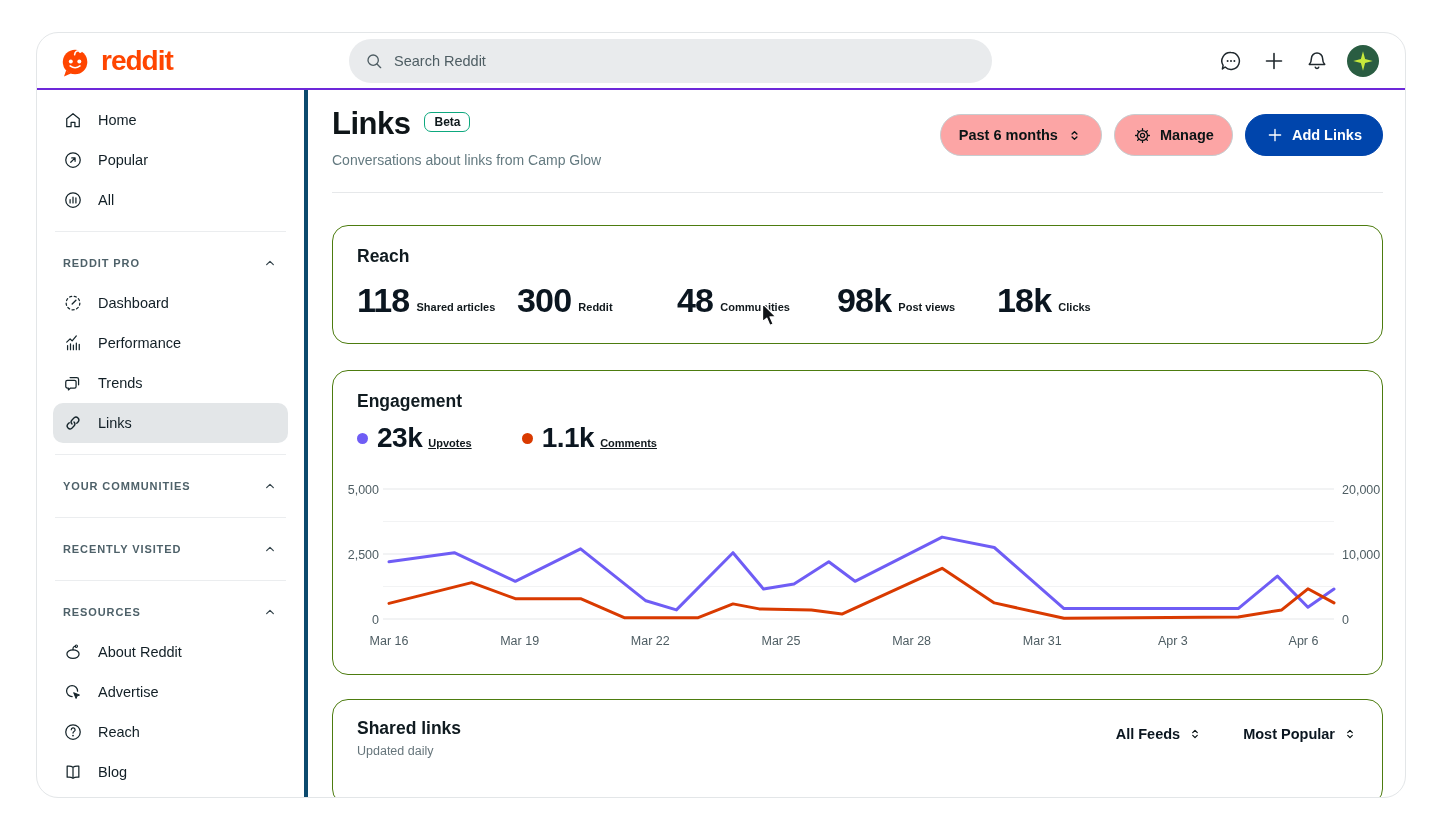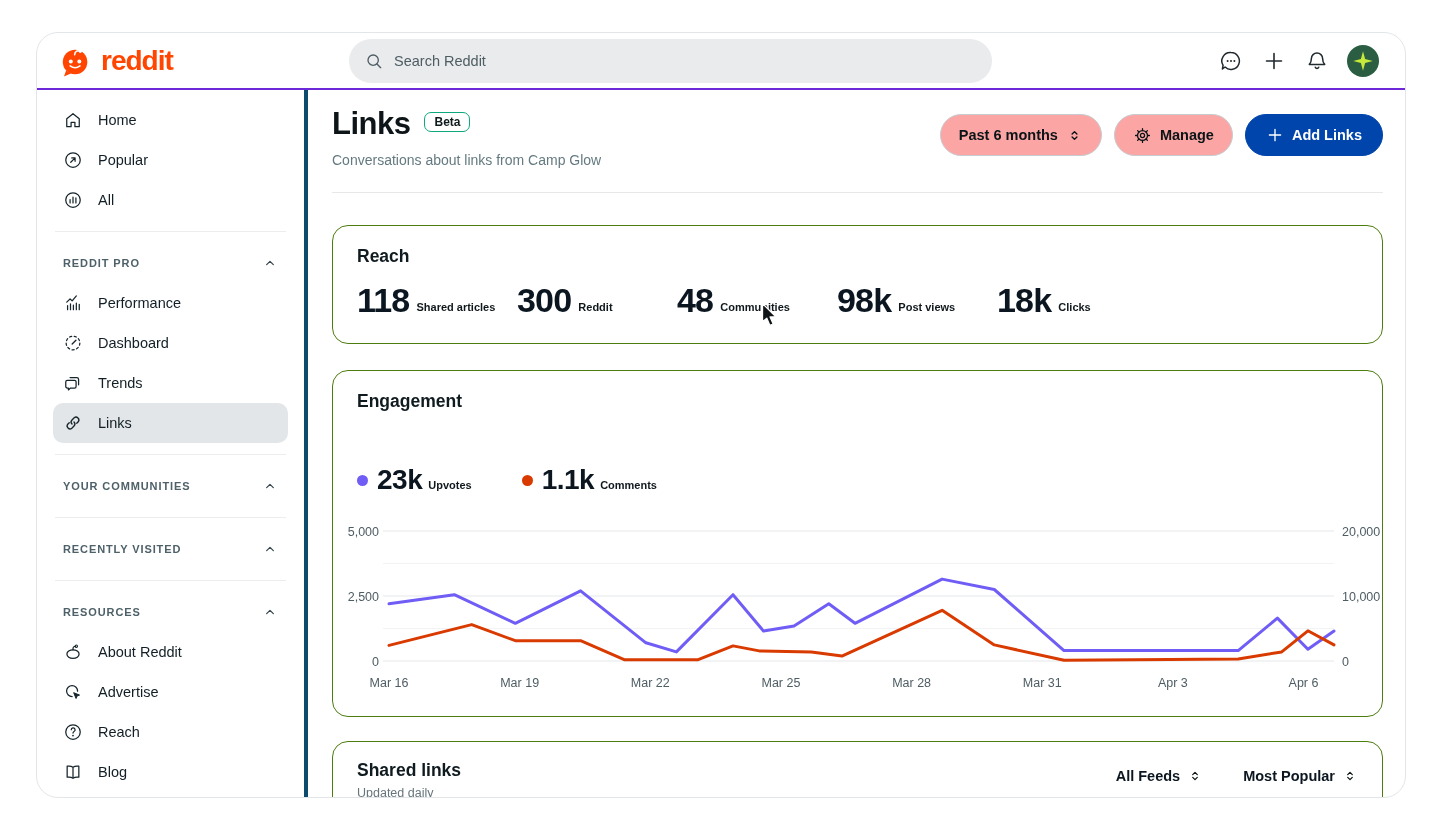--- a/index.html
+++ b/index.html
@@ -53,24 +53,24 @@
   .card h2 { margin:0; font-size:17.5px; font-weight:700; color:#101B20; }
 
   .reach { margin-top:32px; padding:20px 24px 26px 24px; }
   .stats { display:flex; margin-top:16px; }
   .stat { width:160px; flex:0 0 auto; display:flex; align-items:flex-end; }
   .stat .num { font-size:34px; font-weight:800; color:#0B1620; letter-spacing:-0.8px; line-height:1; }
   .stat .lab { font-size:11px; font-weight:700; color:#10181C; margin-left:7px; padding-bottom:4px; white-space:nowrap; }
 
   .engagement { margin-top:26px; padding:20px 24px 16px 24px; }
   .legend { display:flex; gap:50px; margin-top:12px; }
-  .legend-item { display:flex; align-items:center;margin-top:42px; }
+  .legend-item { display:flex; align-items:center; }
   .legend-dot { width:11px; height:11px; border-radius:50%; margin-right:9px; }
   .legend-val { font-size:28px; font-weight:800; color:#0B1620; letter-spacing:-0.5px; line-height:1; }
-  .legend-lab { font-size:11px; font-weight:700; color:#10181C; margin-left:6px; align-self:flex-end; padding-bottom:3px; }
+  .legend-lab { font-size:11px; font-weight:700; color:#10181C; margin-left:6px; align-self:flex-end; padding-bottom:3px;text-decoration:underline; }
   .chart-wrap { margin:26px -24px 0 -24px; }
   .axis-label { font-size:12.5px; fill:#4E5D63; font-family:"Liberation Sans",sans-serif; }
 
   .shared { margin-top:24px; padding:18px 24px 46px 24px; display:flex; justify-content:space-between; align-items:flex-start; }
   .shared p { margin:5px 0 0 0; font-size:12.5px; color:#66757B; }
   .shared-controls { display:flex; gap:40px; align-items:center; margin-top:8px; }
   .drop { display:flex; align-items:center; gap:7px; background:none; border:none; padding:0;
           font-family:inherit; font-size:14.5px; font-weight:700; color:#0B1620; cursor:pointer; }
 
   .cursor { position:absolute; left:761px; top:302px; pointer-events:none; z-index:50; }
@@ -157,31 +157,31 @@
       <div class="side-div"></div>
 
       <div class="side-sec">
         <span>REDDIT PRO</span>
         <svg width="16" height="16" viewBox="0 0 24 24">
           <path d="M7 14.5l5-5 5 5" fill="none" stroke="#33434A" stroke-width="1.8" stroke-linecap="round" stroke-linejoin="round"></path>
         </svg>
       </div>
       <div class="side-item">
         <svg width="20" height="20" viewBox="0 0 24 24">
+          <circle cx="12" cy="12" r="8.2" fill="none" stroke="#16252B" stroke-width="1.5" stroke-dasharray="2.6 3.1" stroke-linecap="round"></circle>
+          <path d="M11 13.2L15.5 8.7" stroke="#16252B" stroke-width="1.6" stroke-linecap="round"></path>
+        </svg>
+        <span>Dashboard</span>
+      </div>
+      <div class="side-item">
+        <svg width="20" height="20" viewBox="0 0 24 24">
           <path d="M5.5 20v-5M9 20v-7M12.5 20v-5.5M16 20v-8M19.5 20v-6.5" stroke="#16252B" stroke-width="1.5" stroke-linecap="round"></path>
           <path d="M4.5 11l4-4 2.5 2.5 5-6" fill="none" stroke="#16252B" stroke-width="1.5" stroke-linecap="round" stroke-linejoin="round"></path>
         </svg>
         <span>Performance</span>
-      </div>
-      <div class="side-item">
-        <svg width="20" height="20" viewBox="0 0 24 24">
-          <circle cx="12" cy="12" r="8.2" fill="none" stroke="#16252B" stroke-width="1.5" stroke-dasharray="2.6 3.1" stroke-linecap="round"></circle>
-          <path d="M11 13.2L15.5 8.7" stroke="#16252B" stroke-width="1.6" stroke-linecap="round"></path>
-        </svg>
-        <span>Dashboard</span>
       </div>
       <div class="side-item">
         <svg width="20" height="20" viewBox="0 0 24 24">
           <path d="M8.5 5.5h8a2.2 2.2 0 0 1 2.2 2.2v6.5" fill="none" stroke="#16252B" stroke-width="1.5" stroke-linecap="round"></path>
           <path d="M5.2 8.8h8.6a1.9 1.9 0 0 1 1.9 1.9v5.4a1.9 1.9 0 0 1-1.9 1.9H9l-2.5 2.3V18h-1.3a1.9 1.9 0 0 1-1.9-1.9v-5.4a1.9 1.9 0 0 1 1.9-1.9z" fill="#fff" stroke="#16252B" stroke-width="1.5" stroke-linejoin="round"></path>
         </svg>
         <span>Trends</span>
       </div>
       <div class="side-item selected">
         <svg width="20" height="20" viewBox="0 0 24 24">

